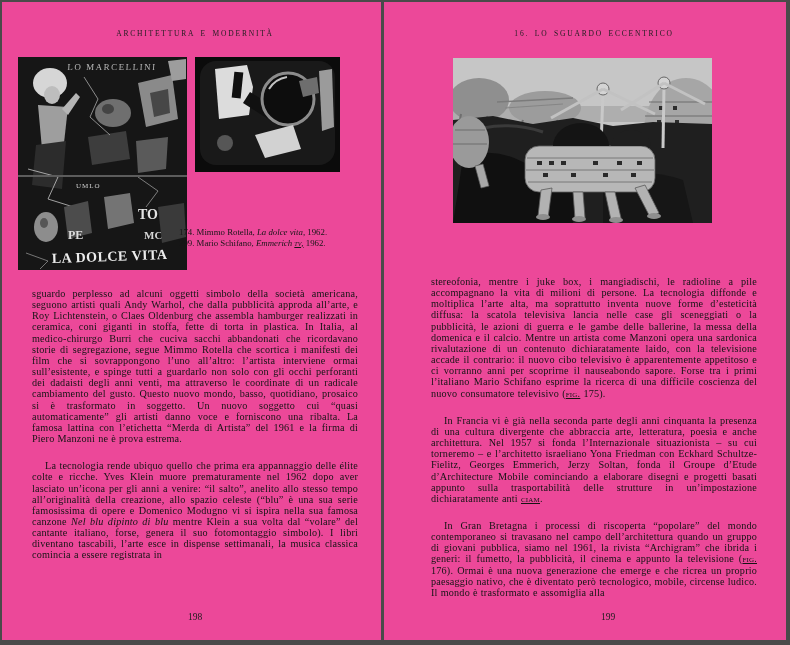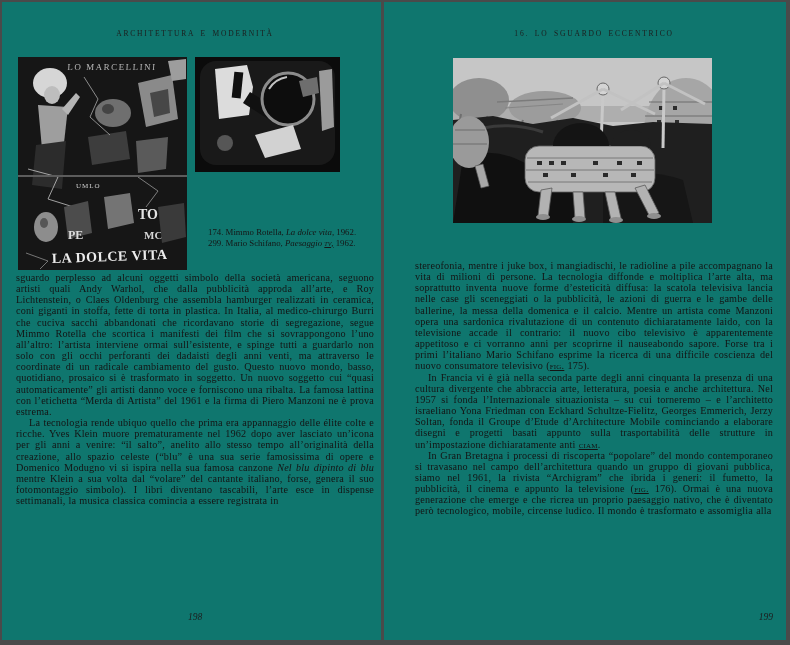--- a/index.html
+++ b/index.html
@@ -1,55 +1,55 @@
 <!DOCTYPE html>
 <html><head>
 <meta charset="utf-8">
 <style>
   html,body{margin:0;padding:0;background:#d9d9d9;}
   .spread{
     position:relative;width:790px;height:645px;box-sizing:border-box;
-    background:#0f766e;border-style:solid;border-color:#4a4a4a;
+    background:#ec4899;border-style:solid;border-color:#4a4a4a;
     border-width:2px 4px 5px 2px;display:flex;overflow:hidden;
     font-family:"Liberation Serif", serif;color:#161616;
   }
   .page{position:relative;height:100%;}
   .page.left{flex:0 0 379px;}
   .gutter{flex:0 0 3px;background:#4a4a4a;}
   .page.right{flex:1 1 auto;padding-left:36px;}
   .running-header{
     position:absolute;top:27px;text-align:center;
     font-size:7.5px;letter-spacing:1.8px;word-spacing:2px;color:#1d1d1d;
   }
   .page.left .running-header{left:14px;width:358px;}
   .page.right .running-header{left:31px;width:358px;}
   figure.fig{position:absolute;margin:0;padding:0;}
   figure.fig svg{display:block;width:100%;height:100%;}
   .fig174{left:16px;top:55px;width:169px;height:213px;}
   .fig175{left:193px;top:55px;width:145px;height:115px;}
   .fig176{left:69px;top:56px;width:259px;height:165px;}
   .captions{position:absolute;}
-  .page.left .captions{left:206px;top:225px;width:172px;}
+  .page.left .captions{left:177px;top:225px;width:172px;}
   .page.right .captions{left:41px;top:231px;width:330px;}
   .caption{margin:0;font-size:8.8px;line-height:10.8px;color:#161616;}
   .body-text{position:absolute;}
   .page.left .body-text{left:14px;top:270px;width:358px;}
   .page.right .body-text{left:31px;top:258px;width:358px;}
   .body-text p{
-    margin:0;font-size:10.2px;line-height:11.15px;text-align:justify;
+    margin:16px;font-size:10.2px;line-height:11.15px;text-align:justify;
     letter-spacing:0.18px;word-spacing:0.4px;color:#141414;
   }
   .body-text p.indent{text-indent:13px;}
   .it{font-style:italic;}
   .sc{font-variant:small-caps;text-decoration:underline;}
   .folio{
-    position:absolute;top:610px;text-align:center;font-size:9.5px;color:#1d1d1d;font-style:italic;
+    position:absolute;top:610px;text-align:center;font-size:9.5px;color:#1d1d1d;
   }
   .page.left .folio{left:14px;width:358px;}
-  .page.right .folio{left:31px;width:358px;text-align:right;}
+  .page.right .folio{left:45px;width:358px;}
 </style>
 </head>
 <body>
 
 <div class="spread">
 
   <section class="page left">
     <div class="running-header">ARCHITETTURA E MODERNITÀ</div>
 
     <figure class="fig fig174">
@@ -97,21 +97,21 @@
         <path d="M74,32 a26,26 0 0 1 18,-12" stroke="#c2c2c2" stroke-width="2" fill="none"></path>
         <path d="M60,78 L98,68 L106,92 L70,101 Z" fill="#d2d2d2"></path>
         <path d="M124,14 L137,12 L139,70 L127,74 Z" fill="#9b9b9b"></path>
         <circle cx="30" cy="86" r="8" fill="#565656"></circle>
         <path d="M104,24 L122,20 L124,36 L108,40 Z" fill="#6e6e6e"></path>
       </svg>
     </figure>
 
     <div class="captions">
       <p class="caption"><span>174. Mimmo Rotella, </span><span class="it">La dolce vita,</span><span> 1962.</span></p>
-      <p class="caption"><span>299. Mario Schifano, </span><span class="it">Paesaggio </span><span class="it sc">tv,</span><span> 1962.</span></p>
+      <p class="caption"><span>299. Mario Schifano, </span><span class="it">Emmerich </span><span class="it sc">tv,</span><span> 1962.</span></p>
     </div>
 
     <div class="body-text">
         <p><span>sguardo perplesso ad alcuni oggetti simbolo della società americana, seguono artisti quali Andy Warhol, che dalla pubblicità approda all’arte, e Roy Lichtenstein, o Claes Oldenburg che assembla hamburger realizzati in ceramica, coni giganti in stoffa, fette di torta in plastica. In Italia, al medico-chirurgo Burri che cuciva sacchi abbandonati che ricordavano storie di segregazione, segue Mimmo Rotella che scortica i manifesti dei film che si sovrappongono l’uno all’altro: l’artista interviene ormai sull’esistente, e spinge tutti a guardarlo non solo con gli occhi perforanti dei dadaisti degli anni venti, ma attraverso le coordinate di un radicale cambiamento del gusto. Questo nuovo mondo, basso, quotidiano, prosaico si è trasformato in soggetto. Un nuovo soggetto cui “quasi automaticamente” gli artisti danno voce e forniscono una ribalta. La famosa lattina con l’etichetta “Merda di Artista” del 1961 e la firma di Piero Manzoni ne è prova estrema.</span></p>
         <p class="indent"><span>La tecnologia rende ubiquo quello che prima era appannaggio delle élite colte e ricche. Yves Klein muore prematuramente nel 1962 dopo aver lasciato un’icona per gli anni a venire: “il salto”, anelito allo stesso tempo all’originalità della creazione, allo spazio celeste (“blu” è una sua serie famosissima di opere e Domenico Modugno vi si ispira nella sua famosa canzone </span><span class="it">Nel blu dipinto di blu</span><span> mentre Klein a sua volta dal “volare” del cantante italiano, forse, genera il suo fotomontaggio simbolo). I libri diventano tascabili, l’arte esce in dispense settimanali, la musica classica comincia a essere registrata in</span></p>
       </div>
 
     <div class="folio">198</div>
   </section>
 

